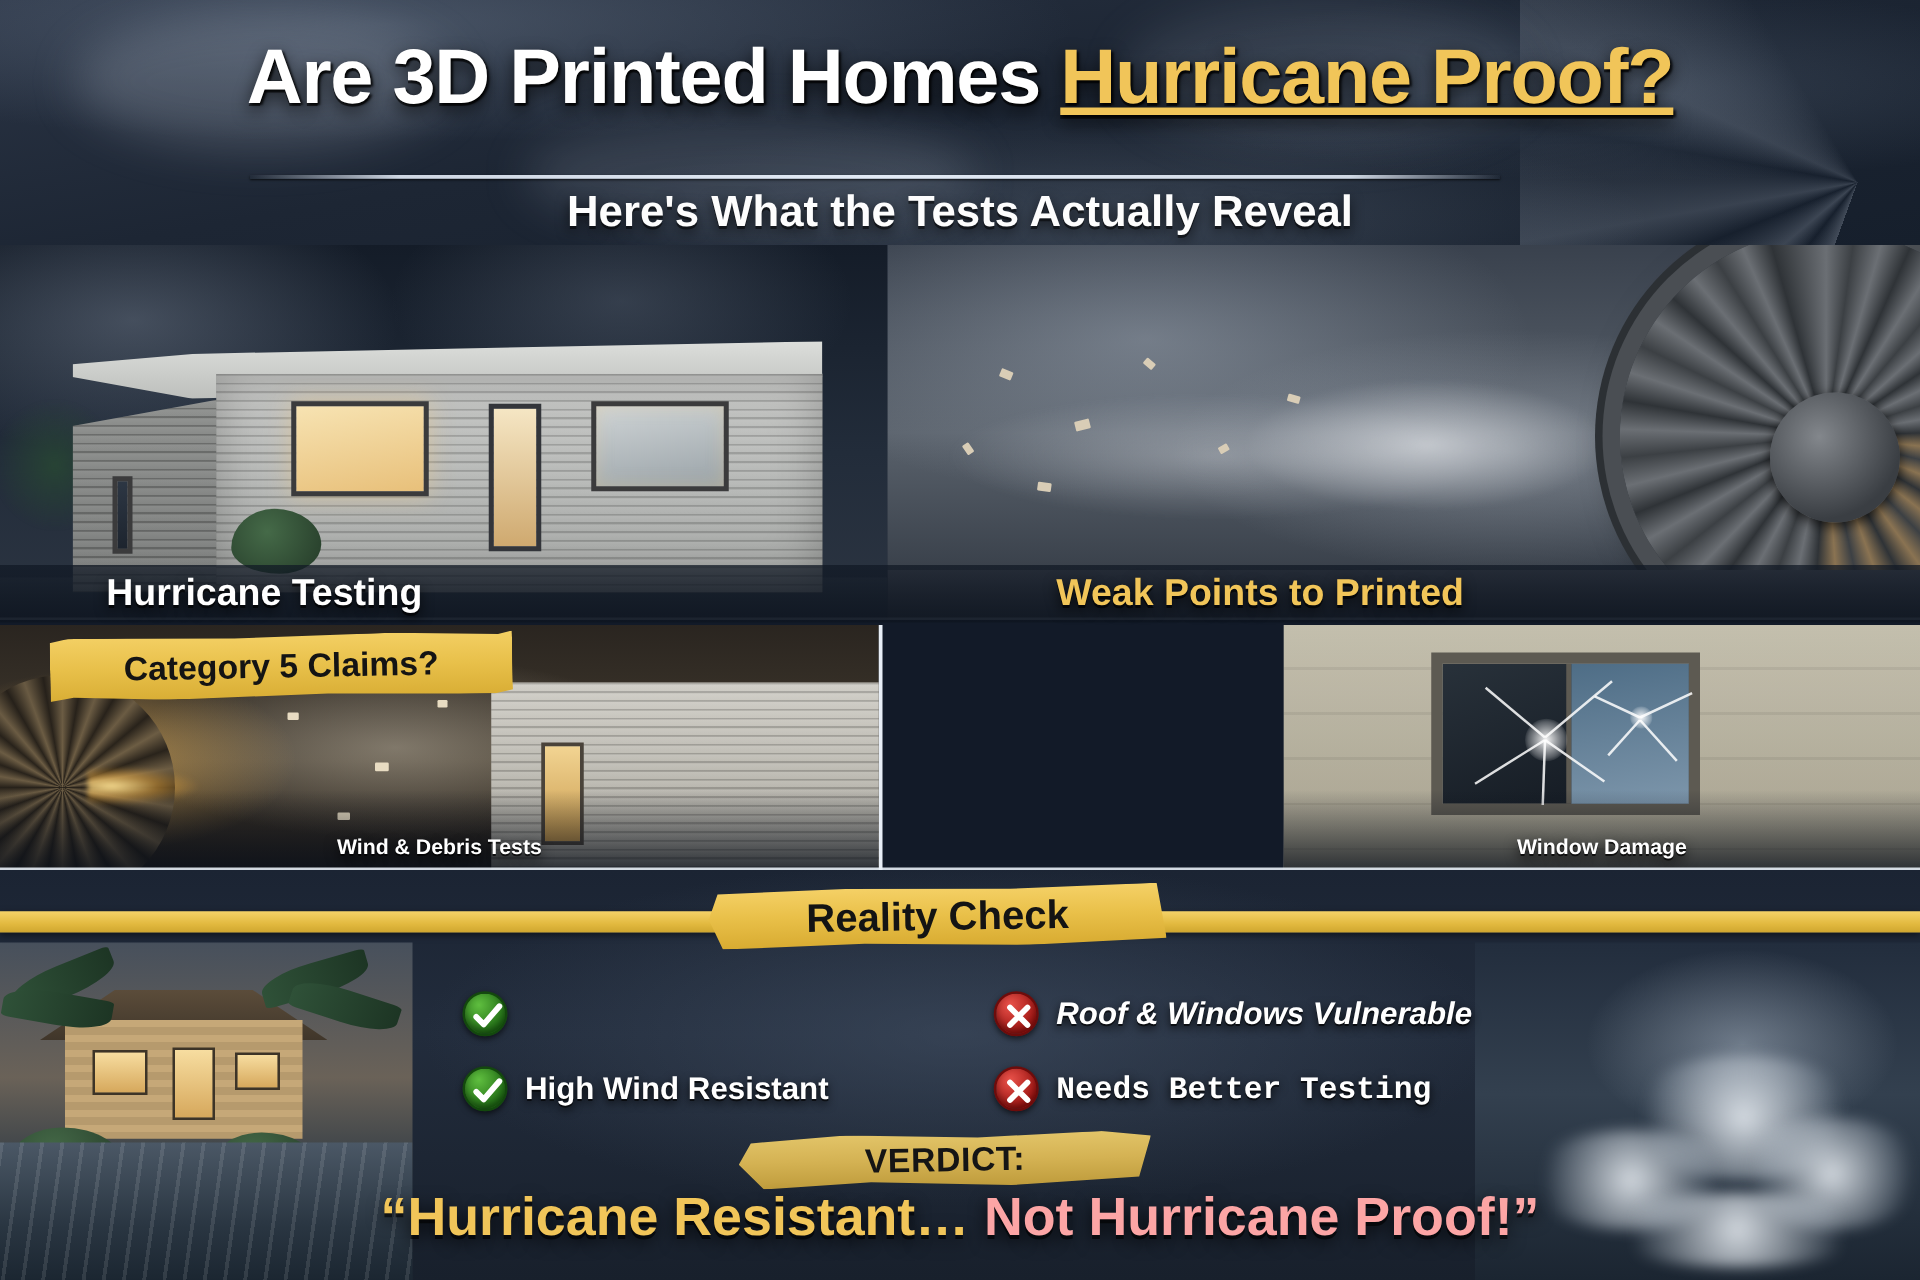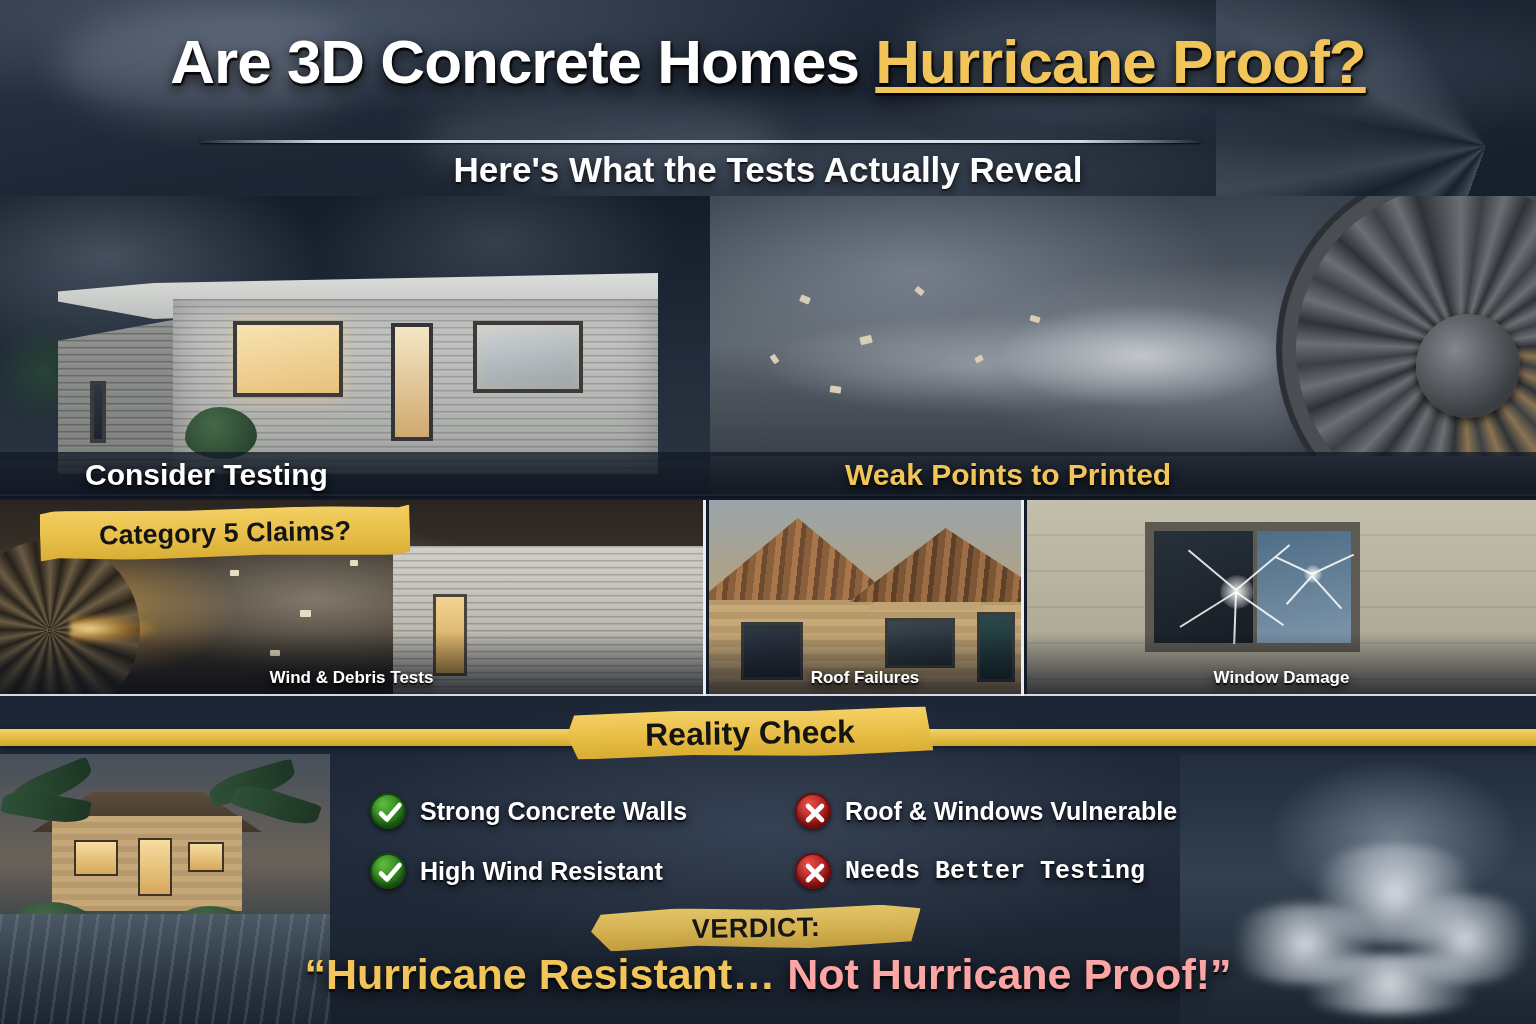--- a/index.html
+++ b/index.html
@@ -291,21 +291,21 @@
 <div id="poster">
 
   <div class="header">
     <div class="storm-fan"></div>
     <div class="cloudwisp" style="left:60px;top:10px;width:300px;height:110px;background:rgba(180,190,205,.22);"></div>
     <div class="cloudwisp" style="left:420px;top:95px;width:360px;height:90px;background:rgba(170,182,198,.18);"></div>
     <div class="cloudwisp" style="left:900px;top:0px;width:320px;height:120px;background:rgba(160,172,190,.16);"></div>
 
     <div class="title-wrap">
       <div class="title">
-        <span>Are 3D Concrete Homes </span><span class="gold">Hurricane Proof?</span>
+        <span>Are 3D Printed Homes </span><span class="gold">Hurricane Proof?</span>
       </div>
     </div>
     <div class="rule"></div>
     <div class="subtitle">Here's What the Tests Actually Reveal</div>
   </div>
 
   <div class="hero">
 
     <div class="hero-left">
       <div class="sky-l"></div>
@@ -337,21 +337,21 @@
       <div class="fleck" style="left:60px;top:160px;width:9px;height:6px;transform:rotate(55deg);"></div>
       <div class="fan"></div>
       <div class="fan-hub"></div>
       <div class="ground-r"></div>
     </div>
 
     <div class="edge-line" style="top:298px;background:rgba(200,212,228,.5);"></div>
   </div>
 
   <div class="hero-labels"></div>
-  <div class="lbl-hero left">Consider Testing</div>
+  <div class="lbl-hero left">Hurricane Testing</div>
   <div class="lbl-hero right">Weak Points to Printed</div>
 
   <div class="mid">
 
     <div class="panel p1">
       <div class="tunnel-fan"></div>
       <div class="flare"></div>
       <div class="wall3d">
         <div class="winlit"></div>
       </div>
@@ -359,33 +359,20 @@
       <div class="fleck" style="left:300px;top:110px;width:11px;height:7px;background:#e8dcc2;"></div>
       <div class="fleck" style="left:350px;top:60px;width:8px;height:6px;background:#e8dcc2;"></div>
       <div class="fleck" style="left:270px;top:150px;width:10px;height:6px;background:#e8dcc2;"></div>
       <div class="tag cat5">
         <span>Category 5 Claims?</span>
       </div>
       <div class="mid-shade"></div>
       <div class="mid-cap">Wind &amp; Debris Tests</div>
     </div>
 
-    <div class="panel p2">
-      <div class="roofhouse">
-        <div class="rh-wall"></div>
-        <div class="rh-roof"></div>
-        <div class="rh-gable"></div>
-        <div class="rh-roof2"></div>
-        <div class="win dark" style="left:32px;top:122px;width:62px;height:58px;border-width:3px;"></div>
-        <div class="win dark" style="left:176px;top:118px;width:70px;height:50px;border-width:3px;background:linear-gradient(170deg,#3b4650,#1f272f);"></div>
-        <div class="win dark" style="left:268px;top:112px;width:38px;height:70px;border-width:3px;background:linear-gradient(170deg,#2c4a4b,#16292b);"></div>
-      </div>
-      <div class="mid-shade"></div>
-      <div class="mid-cap">Roof Failures</div>
-    </div>
 
     <div class="panel p3">
       <div class="winwall"></div>
       <div class="bigwin">
         <div class="pane2"></div>
         <div class="impact" style="left:66px;top:44px;width:34px;height:34px;"></div>
         <div class="impact" style="left:150px;top:34px;width:18px;height:18px;"></div>
         <div class="crack" style="left:82px;top:58px;width:70px;transform:rotate(-40deg);"></div>
         <div class="crack" style="left:82px;top:58px;width:62px;transform:rotate(-140deg);"></div>
         <div class="crack" style="left:82px;top:60px;width:58px;transform:rotate(35deg);"></div>
@@ -436,33 +423,32 @@
   </div>
 
   <div class="checklist">
 
     <div class="ck-row" style="left:0px;top:8px;">
       <div class="ck-icon ok">
         <svg width="36" height="36" viewBox="0 0 36 36">
             <path d="M9 18.5 L15 24.5 L27.5 10" stroke="#ffffff" stroke-width="4.6" fill="none" stroke-linecap="round" stroke-linejoin="round"></path>
           </svg>
       </div>
-      <div class="ck-txt">Strong Concrete Walls</div>
     </div>
 
     <div class="ck-row" style="left:0px;top:68px;">
       <div class="ck-icon ok">
         <svg width="36" height="36" viewBox="0 0 36 36">
             <path d="M9 18.5 L15 24.5 L27.5 10" stroke="#ffffff" stroke-width="4.6" fill="none" stroke-linecap="round" stroke-linejoin="round"></path>
           </svg>
       </div>
       <div class="ck-txt">High Wind Resistant</div>
     </div>
 
-    <div class="ck-row" style="left:425px;top:8px;">
+    <div class="ck-row" style="left:425px;top:8px;font-style:italic;">
       <div class="ck-icon bad">
         <svg width="36" height="36" viewBox="0 0 36 36">
             <path d="M11 11 L25 25 M25 11 L11 25" stroke="#ffffff" stroke-width="4.6" fill="none" stroke-linecap="round"></path>
           </svg>
       </div>
       <div class="ck-txt">Roof &amp; Windows Vulnerable</div>
     </div>
 
     <div class="ck-row" style="left:425px;top:68px;font-family:Liberation Mono, monospace;">
       <div class="ck-icon bad">

